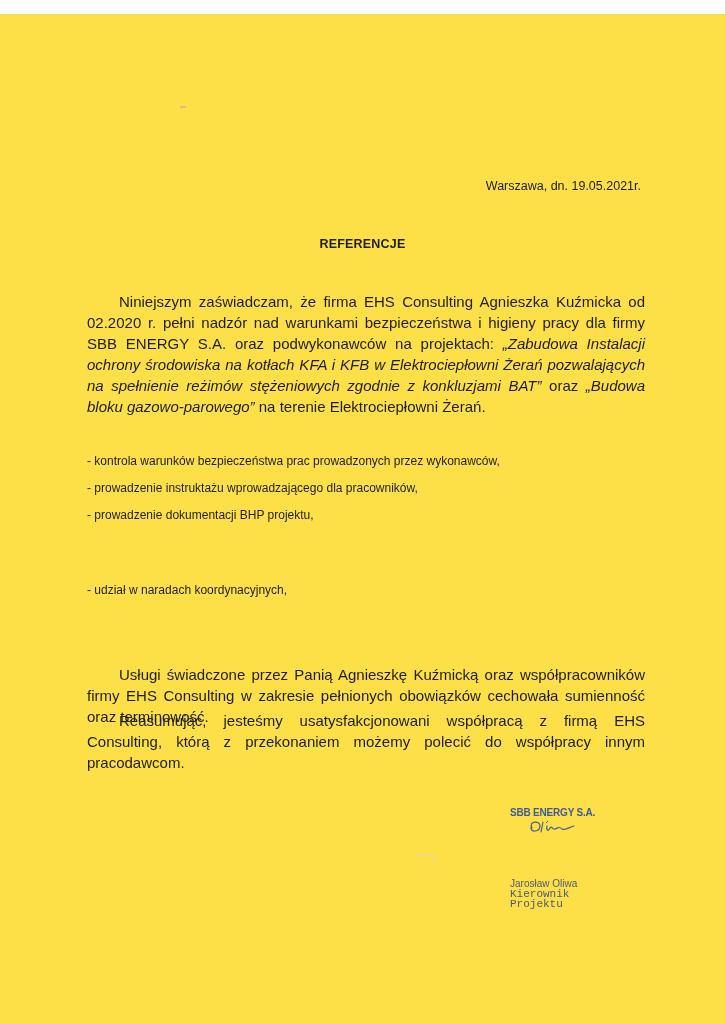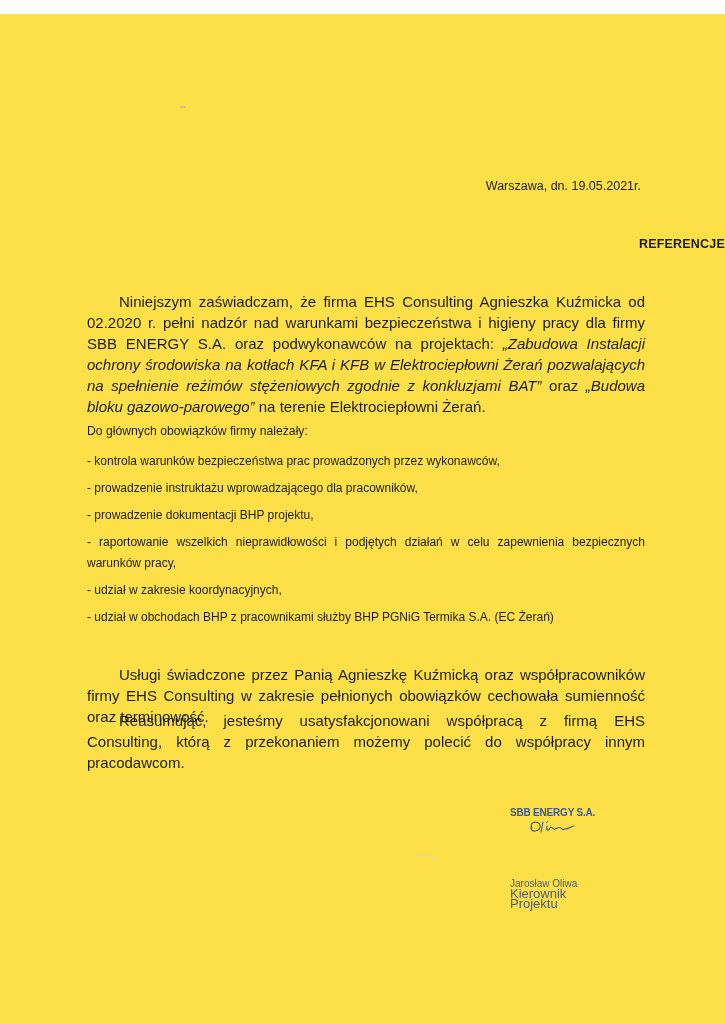--- a/index.html
+++ b/index.html
@@ -4,21 +4,21 @@
   <style>
     html, body { margin: 0; padding: 0; background: #ffffff; }
     body {
       width: 725px; height: 1024px; position: relative; overflow: hidden;
       font-family: "Liberation Sans", "DejaVu Sans", sans-serif;
       color: #1e1e1e;
     }
     .page { position: absolute; left: 0; top: 14px; width: 725px; height: 1024px; background: #fde047; }
     .speck { position: absolute; left: 180px; top: 92px; width: 6px; height: 2px; background: #c9a9b4; border-radius: 1px; opacity: .7; }
     .date { position: absolute; right: 84px; top: 165px; font-size: 12.5px; }
-    .title { position: absolute; left: 0; width: 725px; top: 223px; text-align: right; font-weight: bold; font-size: 12.5px; letter-spacing: .2px; }
+    .title { position: absolute; left: 0; width: 725px; top: 223px; text-align: center; font-weight: bold; font-size: 12.5px; letter-spacing: .2px; }
     .para {
       position: absolute; left: 87px; width: 558px; font-size: 15px; line-height: 21px;
       text-align: justify; text-align-last: left;
     }
     .indent { text-indent: 32px; }
     .it { font-style: italic; }
     .p1 { top: 277px; }
     .duties-head { position: absolute; left: 87px; top: 410px; font-size: 12.2px; }
     .duty { position: absolute; left: 87px; width: 558px; font-size: 12px; line-height: 21px; text-align: justify; text-align-last: left; }
     .d1 { top: 437px; }
@@ -26,43 +26,40 @@
     .d3 { top: 491px; }
     .d4 { top: 518px; }
     .d5 { top: 566px; }
     .d6 { top: 593px; }
     .p2 { top: 650px; }
     .p3 { top: 696px; }
     .signature { position: absolute; left: 510px; top: 793px; width: 100px; }
     .sig-company { font-weight: bold; font-size: 10px; color: #3d5a99; letter-spacing: -.2px; }
     .sig-scribble { height: 18px; position: relative; }
     .sig-name { font-size: 10px; color: #4a5a7a; line-height: 11px; margin-top: 42px; }
-    .sig-role { font-size: 13px; color: #4a5a7a; line-height: 10px; }
+    .sig-role { font-size: 11px; color: #4a5a7a; line-height: 10px; font-family: Liberation Mono, monospace; }
     .mark { position: absolute; left: 415px; top: 832px; width: 24px; height: 6px; }
   </style>
 </head>
 <body>
 
 <div class="page">
   <div class="speck"></div>
 
   <div class="date">Warszawa, dn. 19.05.2021r.</div>
 
   <div class="title">REFERENCJE</div>
 
   <div class="para indent p1"><span>Niniejszym zaświadczam, że firma EHS Consulting Agnieszka Kuźmicka od 02.2020 r. pełni nadzór nad warunkami bezpieczeństwa i higieny pracy dla firmy SBB ENERGY S.A. oraz podwykonawców na projektach: </span><span class="it">„Zabudowa Instalacji ochrony środowiska na kotłach KFA i KFB w Elektrociepłowni Żerań pozwalających na spełnienie reżimów stężeniowych zgodnie z konkluzjami BAT”</span><span> oraz </span><span class="it">„Budowa bloku gazowo-parowego”</span><span> na terenie Elektrociepłowni Żerań.</span></div>
 
-  <div class="duties-head">Do głównych obowiązków firmy należały:</div>
 
   <div class="duty d1">- kontrola warunków bezpieczeństwa prac prowadzonych przez wykonawców,</div>
   <div class="duty d2">- prowadzenie instruktażu wprowadzającego dla pracowników,</div>
   <div class="duty d3">- prowadzenie dokumentacji BHP projektu,</div>
-  <div class="duty d4">- raportowanie wszelkich nieprawidłowości i podjętych działań w celu zapewnienia bezpiecznych warunków pracy,</div>
-  <div class="duty d5">- udział w zakresie koordynacyjnych,</div>
-  <div class="duty d6">- udział w obchodach BHP z pracownikami służby BHP PGNiG Termika S.A. (EC Żerań)</div>
+  <div class="duty d5">- udział w naradach koordynacyjnych,</div>
 
   <div class="para indent p2">Usługi świadczone przez Panią Agnieszkę Kuźmicką oraz współpracowników firmy EHS Consulting w zakresie pełnionych obowiązków cechowała sumienność oraz terminowość.</div>
 
   <div class="para indent p3">Reasumując, jesteśmy usatysfakcjonowani współpracą z firmą EHS Consulting, którą z przekonaniem możemy polecić do współpracy innym pracodawcom.</div>
 
   <div class="signature">
     <div class="sig-company">SBB ENERGY S.A.</div>
     <div class="sig-scribble">
       <svg width="100" height="18" viewBox="0 0 100 18">
         <path d="M22 10 C18 3, 30 2, 30 8 C30 14, 20 15, 21 9 M33 4 L31 14 M37 8 C36 12, 38 14, 40 10 C42 7, 42 12, 45 11 C48 10, 49 8, 52 11 C55 13, 60 9, 64 8" fill="none" stroke="#4a5f95" stroke-width="1.2" stroke-linecap="round"></path>

